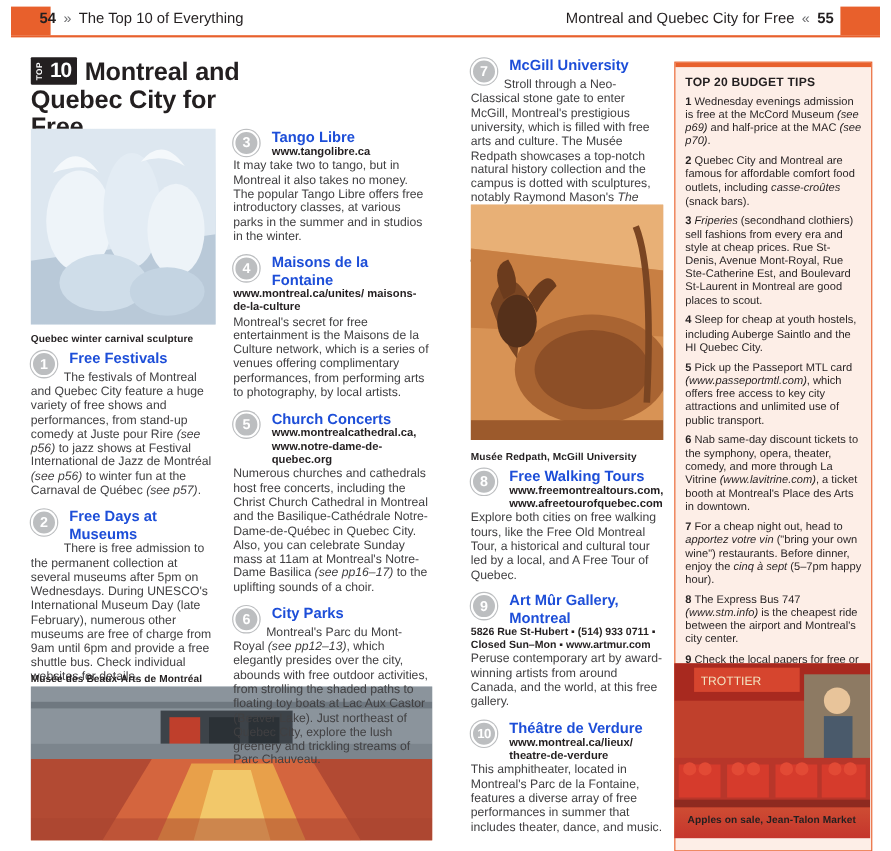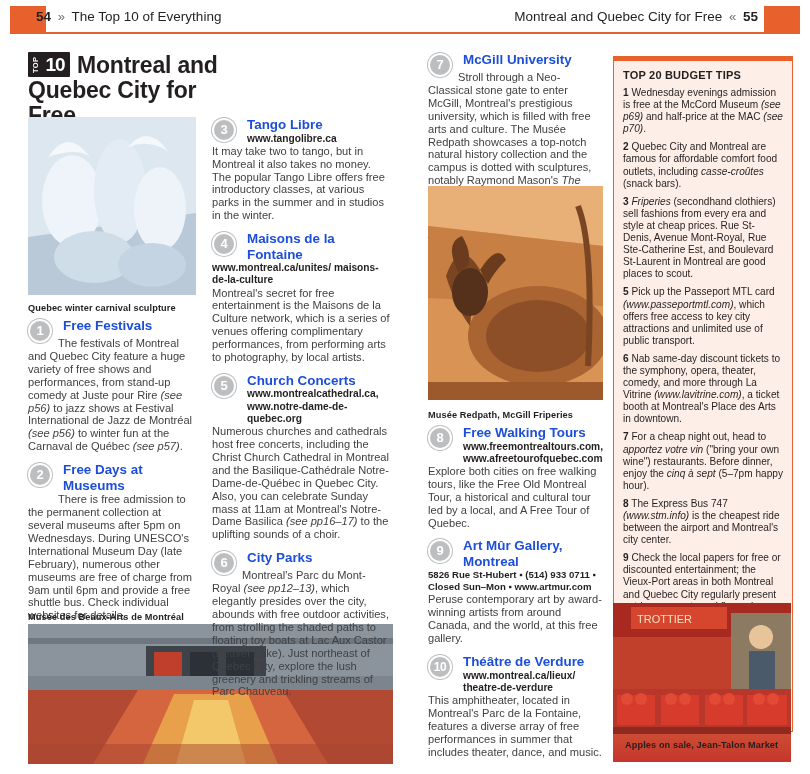--- a/index.html
+++ b/index.html
@@ -210,21 +210,21 @@
       <ellipse cx="110" cy="150" rx="52" ry="36" fill="#8d4f27"></ellipse>
       <path d="M18 90 q14 -40 34 -6 q-8 30 -10 56 q-14 -18 -24 -50Z" fill="#7a4522"></path>
       <path d="M30 86 q-14 -30 4 -36 q10 16 6 30Z" fill="#6b3b1d"></path>
       <path d="M52 84 q18 -28 26 -10 q-12 12 -18 24Z" fill="#6b3b1d"></path>
       <ellipse cx="42" cy="106" rx="18" ry="24" fill="#55301a"></ellipse>
       <rect x="0" y="196" width="175" height="18" fill="#9c5a2c"></rect>
       <rect x="146" y="26" width="26" height="150" fill="#b5norm" opacity="0"></rect>
       <path d="M150 20 q16 40 10 160" stroke="#7a4522" stroke-width="6" fill="none"></path>
     </svg>
   </div>
-  <div class="cap" style="left:428px;top:410px;">Musée Redpath, McGill Friperies</div>
+  <div class="cap" style="left:428px;top:410px;">Musée Redpath, McGill University</div>
 
   <div class="col" style="left:428px;top:425px;width:175px;">
     <div class="entry">
       <div class="entry-head">
         <span class="bullet">8</span>
         <div class="etitle">Free Walking Tours</div>
         <div class="eurl">www.freemontrealtours.com, www.afreetourofquebec.com</div>
       </div>
       <p class="ebody"><span>Explore both cities on free walking tours, like the Free Old Montreal Tour, a historical and cultural tour led by a local, and A Free Tour of Quebec.</span></p>
     </div>
@@ -248,20 +248,21 @@
     </div>
   </div>
 
   <div class="sidebar">
     <div class="sidebar-top"></div>
     <div class="sidebar-inner">
       <h3>TOP 20 BUDGET TIPS</h3>
       <div class="tip"><b>1</b> <span>Wednesday evenings admission is free at the McCord Museum </span><em>(see p69)</em><span> and half-price at the MAC </span><em>(see p70)</em><span>.</span></div>
       <div class="tip"><b>2</b> <span>Quebec City and Montreal are famous for affordable comfort food outlets, including </span><em>casse-croûtes</em><span> (snack bars).</span></div>
       <div class="tip"><b>3</b> <span></span><em>Friperies</em><span> (secondhand clothiers) sell fashions from every era and style at cheap prices. Rue St-Denis, Avenue Mont-Royal, Rue Ste-Catherine Est, and Boulevard St-Laurent in Montreal are good places to scout.</span></div>
+      <div class="tip"><b>4</b> <span>Sleep for cheap at youth hostels, including Auberge Saintlo and the HI Quebec City.</span></div>
       <div class="tip"><b>5</b> <span>Pick up the Passeport MTL card </span><em>(www.passeportmtl.com)</em><span>, which offers free access to key city attractions and unlimited use of public transport.</span></div>
       <div class="tip"><b>6</b> <span>Nab same-day discount tickets to the symphony, opera, theater, comedy, and more through La Vitrine </span><em>(www.lavitrine.com)</em><span>, a ticket booth at Montreal's Place des Arts in downtown.</span></div>
       <div class="tip"><b>7</b> <span>For a cheap night out, head to </span><em>apportez votre vin</em><span> ("bring your own wine") restaurants. Before dinner, enjoy the </span><em>cinq à sept</em><span> (5–7pm happy hour).</span></div>
       <div class="tip"><b>8</b> <span>The Express Bus 747 </span><em>(www.stm.info)</em><span> is the cheapest ride between the airport and Montreal's city center.</span></div>
       <div class="tip"><b>9</b> <span>Check the local papers for free or discounted entertainment; the Vieux-Port areas in both Montreal and Quebec City regularly present outdoor concerts and firework displays for free.</span></div>
       <div class="tip"><b>10</b> <span>Munch on wedges of Québécois cheese, olives, warm bread rolls, and other complimentary local samples at Jean-Talon Market and Atwater Market in Montreal, and Le Grand Marché de Québec </span><em>(see p95)</em><span> in Quebec City.</span></div>
     </div>
   </div>
 
   <div class="ph market" style="left:613px;top:603px;width:178px;height:159px;">

